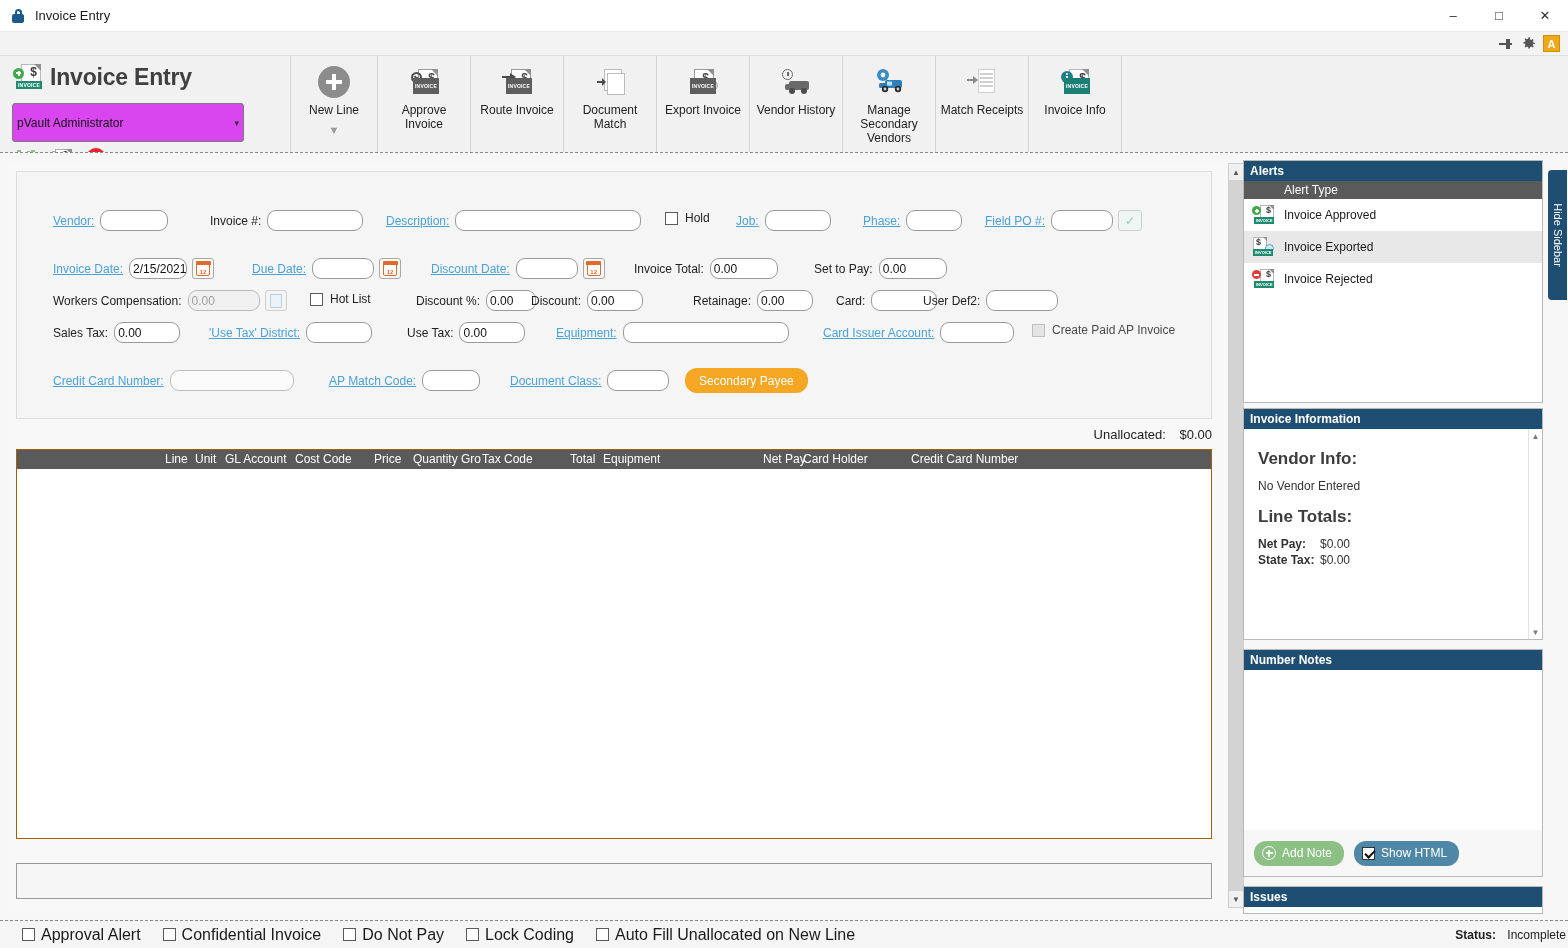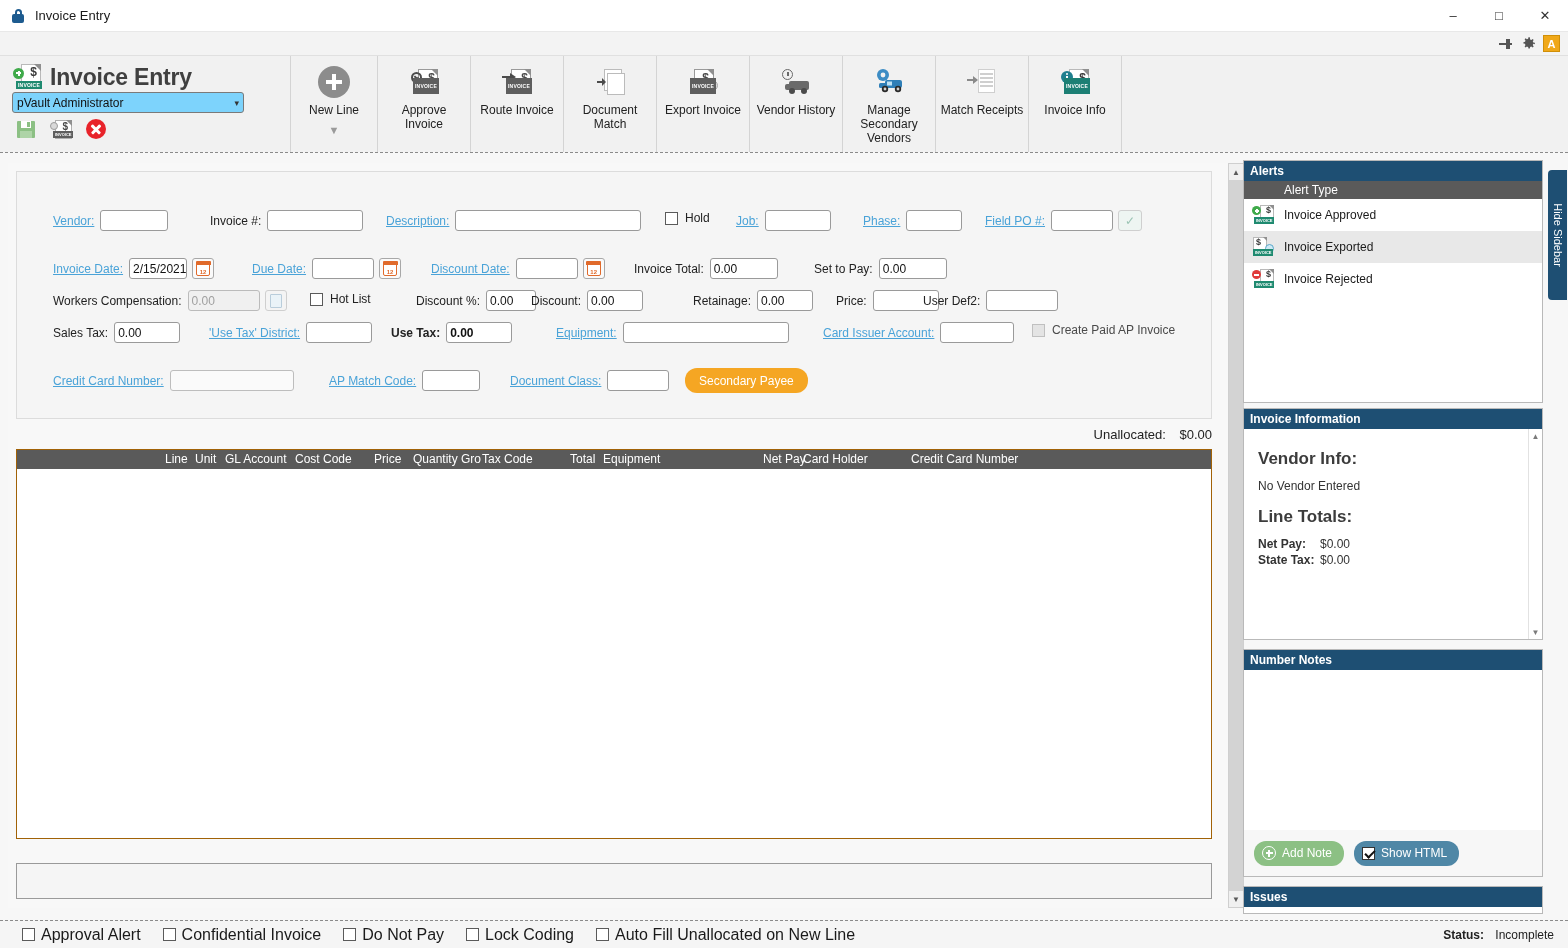--- a/index.html
+++ b/index.html
@@ -49,21 +49,21 @@
   
   .ribbon {
     position: absolute; top: 56px; left: 0; width: 1568px; height: 96px;
     background: #f1f1f1;
   }
   .ribbon-left { position: absolute; left: 12px; top: 6px; width: 270px; }
   .rl-head { display: flex; align-items: center; }
   .invoice-doc-icon { width: 30px; height: 32px; position: relative; }
   .appname { font-size: 23px; font-weight: bold; color: #404040; margin-left: 8px; letter-spacing: -0.2px; }
   .user-select {
-    margin-top: 0; width: 232px; height: 21px; background: #7dd3fc;
+    margin-top: 11px; width: 232px; height: 39px; background: #d946ef;
     border: 1px solid #7a7a7a; border-radius: 3px;
     display: flex; align-items: center; padding: 0 4px; font-size: 12px; color: #111;
   }
   .user-select .caret { margin-left: auto; font-size: 9px; color: #333; }
   .mini-tools { margin-top: 6px; display: flex; align-items: center; gap: 14px; padding-left: 4px; }
   .save-icon { width: 20px; height: 19px; position: relative; }
   .export-mini { width: 22px; height: 19px; position: relative; }
   .cancel-icon { width: 20px; height: 20px; border-radius: 50%; background: #e8232a; position: relative; }
   .cancel-icon:before, .cancel-icon:after { content:""; position:absolute; left:4px; top:9px; width:12px; height:2.5px; background:#fff; border-radius:1px; }
   .cancel-icon:before { transform: rotate(45deg); }
@@ -107,21 +107,21 @@
     background: #f8f8f8;
   }
   .formbox {
     position: absolute; left: 8px; top: 8px; width: 1196px; height: 248px;
     background: #f5f5f5; border: 1px solid #dcdcdc;
   }
   .lbl { font-size: 12px; color: #222; }
   .lbl.link { color: #4aa3d8; text-decoration: underline; cursor: pointer; }
   .lbl.dim { color: #9b9b9b; }
   .fld {
-    background: #fff; border: 1px solid #9a9a9a; border-radius: 3px;
+    background: #fff; border: 1px solid #9a9a9a; border-radius: 9px;
     height: 21px; font-size: 12px; color: #111; padding: 0 3px;
     display: flex; align-items: center;
   }
   .fld.dis { background: #f0f0f0; border-color: #bbb; color: #a0a0a0; }
   .row { position: absolute; display: flex; align-items: center; }
   .cbx { width: 13px; height: 13px; border: 1px solid #5a5a5a; background: #fff; display:inline-block; position: relative; }
   .cbx.dis { border-color:#c0c0c0; background:#e4e4e4; }
   .calbtn {
     width: 22px; height: 21px; border: 1px solid #a8a8a8; border-radius: 3px; background: #fafafa;
     display:flex; align-items:center; justify-content:center;
@@ -199,21 +199,21 @@
   }
   .hidetab span { transform: rotate(90deg); white-space: nowrap; font-size: 11px; }
 
   
   .statusbar {
     position: absolute; left: 0; top: 920px; width: 1568px; height: 28px;
     background: #f5f5f5; border-top: 1px dashed #8a8a8a;
     display: flex; align-items: center;
   }
   .sb-chk { display:flex; align-items:center; gap:6px; margin-left: 22px; font-size:16px; color:#1a1a1a; }
-  .statusright { margin-left:auto; margin-right: 14px; font-size:12px; }
+  .statusright { margin-left:auto; margin-right: 2px; font-size:12px; }
   .statusright b { font-weight: bold; }
 </style>
 </head>
 <body>
 
 <div class="app">
 
   <div class="titlebar">
     <div class="lock">
       <div class="lock-shackle"></div>
@@ -493,37 +493,37 @@
         </div>
         <div class="row" style="left:514px; top:118px;">
           <span class="lbl">Discount:</span>
           <div class="fld" style="width:56px; margin-left:6px;">0.00</div>
         </div>
         <div class="row" style="left:676px; top:118px;">
           <span class="lbl">Retainage:</span>
           <div class="fld" style="width:56px; margin-left:6px;">0.00</div>
         </div>
         <div class="row" style="left:819px; top:118px;">
-          <span class="lbl">Price:</span>
+          <span class="lbl">Card:</span>
           <div class="fld" style="width:66px; margin-left:6px;"></div>
         </div>
         <div class="row" style="left:906px; top:118px;">
           <span class="lbl">User Def2:</span>
           <div class="fld" style="width:72px; margin-left:6px;"></div>
         </div>
 
         <div class="row" style="left:36px; top:150px;">
           <span class="lbl">Sales Tax:</span>
           <div class="fld" style="width:66px; margin-left:6px;">0.00</div>
         </div>
         <div class="row" style="left:192px; top:150px;">
           <span class="lbl link">'Use Tax' District:</span>
           <div class="fld" style="width:66px; margin-left:6px;"></div>
         </div>
-        <div class="row" style="left:374px; top:150px;font-weight:bold;">
+        <div class="row" style="left:390px; top:150px;">
           <span class="lbl">Use Tax:</span>
           <div class="fld" style="width:66px; margin-left:6px;">0.00</div>
         </div>
         <div class="row" style="left:539px; top:150px;">
           <span class="lbl link">Equipment:</span>
           <div class="fld" style="width:166px; margin-left:6px;"></div>
         </div>
         <div class="row" style="left:806px; top:150px;">
           <span class="lbl link">Card Issuer Account:</span>
           <div class="fld" style="width:74px; margin-left:6px;"></div>

